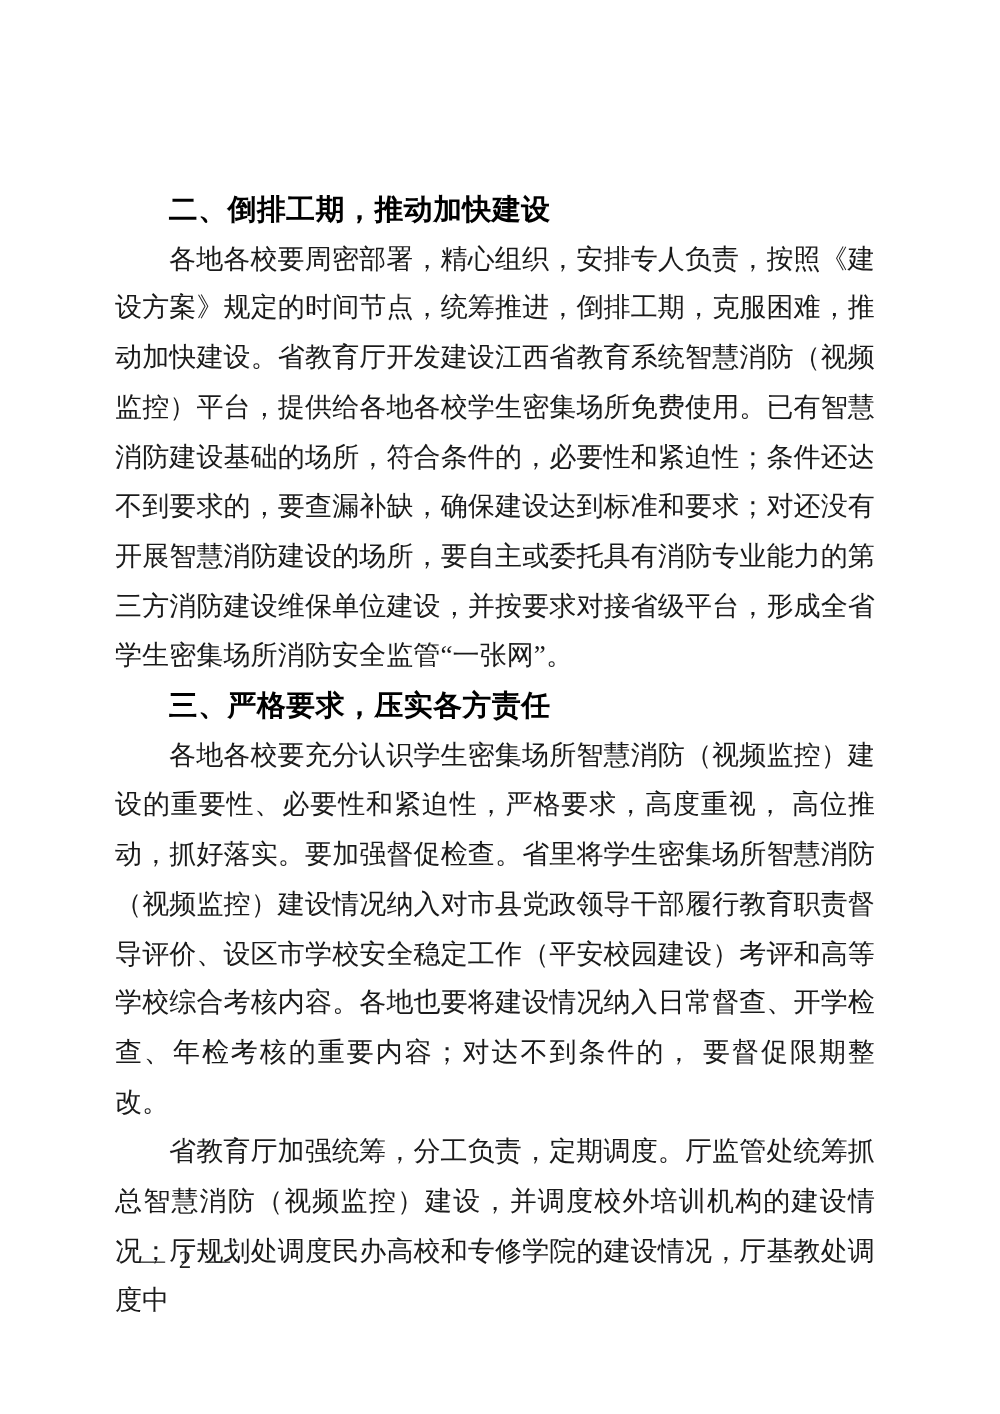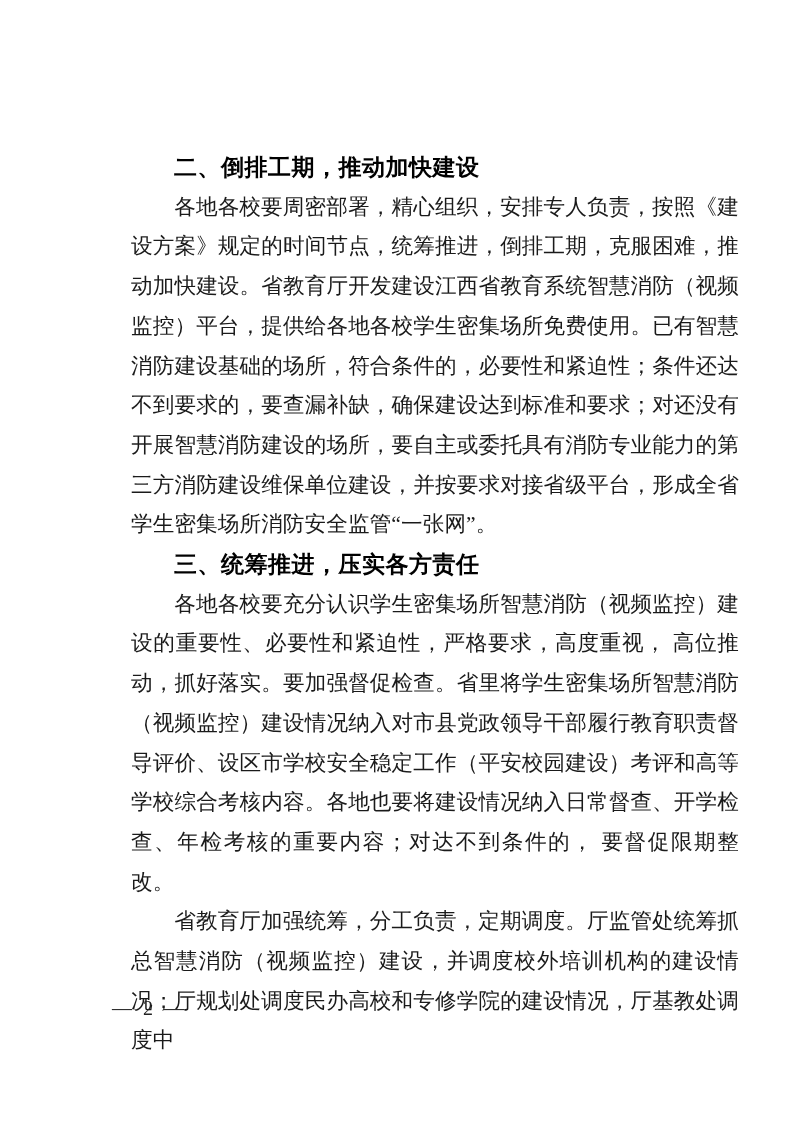--- a/index.html
+++ b/index.html
@@ -19,21 +19,20 @@
     position: absolute;
     left: 92px;
     top: 148px;
     width: 608px;
     color: #1a1a1a;
     font-size: 21.6px;
     line-height: 39.7px;
     text-align: justify;
     text-justify: inter-ideograph;
     letter-spacing: 0.1px;
-    margin-left: 39px;
   }
   .content h2.heading {
     margin: 0;
     font-family: "Liberation Sans", "DejaVu Sans", sans-serif;
     font-weight: bold;
     font-size: 23px;
     color: #000000;
     line-height: 39.7px;
     text-indent: 43px;
     text-align: left;
@@ -53,18 +52,18 @@
     letter-spacing: 3px;
   }
 </style>
 </head>
 <body>
 
 <div class="page">
   <div class="content">
     <h2 class="heading">二、倒排工期，推动加快建设</h2>
     <p class="para">各地各校要周密部署，精心组织，安排专人负责，按照《建设方案》规定的时间节点，统筹推进，倒排工期，克服困难，推动加快建设。省教育厅开发建设江西省教育系统智慧消防（视频监控）平台，提供给各地各校学生密集场所免费使用。已有智慧消防建设基础的场所，符合条件的，必要性和紧迫性；条件还达不到要求的，要查漏补缺，确保建设达到标准和要求；对还没有开展智慧消防建设的场所，要自主或委托具有消防专业能力的第三方消防建设维保单位建设，并按要求对接省级平台，形成全省学生密集场所消防安全监管“一张网”。</p>
-    <h2 class="heading">三、统筹推进，压实各方责任</h2>
+    <h2 class="heading">三、严格要求，压实各方责任</h2>
     <p class="para">各地各校要充分认识学生密集场所智慧消防（视频监控）建设的重要性、必要性和紧迫性，严格要求，高度重视， 高位推动，抓好落实。要加强督促检查。省里将学生密集场所智慧消防（视频监控）建设情况纳入对市县党政领导干部履行教育职责督导评价、设区市学校安全稳定工作（平安校园建设）考评和高等学校综合考核内容。各地也要将建设情况纳入日常督查、开学检查、年检考核的重要内容；对达不到条件的， 要督促限期整改。</p>
     <p class="para">省教育厅加强统筹，分工负责，定期调度。厅监管处统筹抓总智慧消防（视频监控）建设，并调度校外培训机构的建设情况；厅规划处调度民办高校和专修学院的建设情况，厅基教处调度中</p>
   </div>
   <div class="page-number">— 2 —</div>
 </div>
 
 </body></html>

